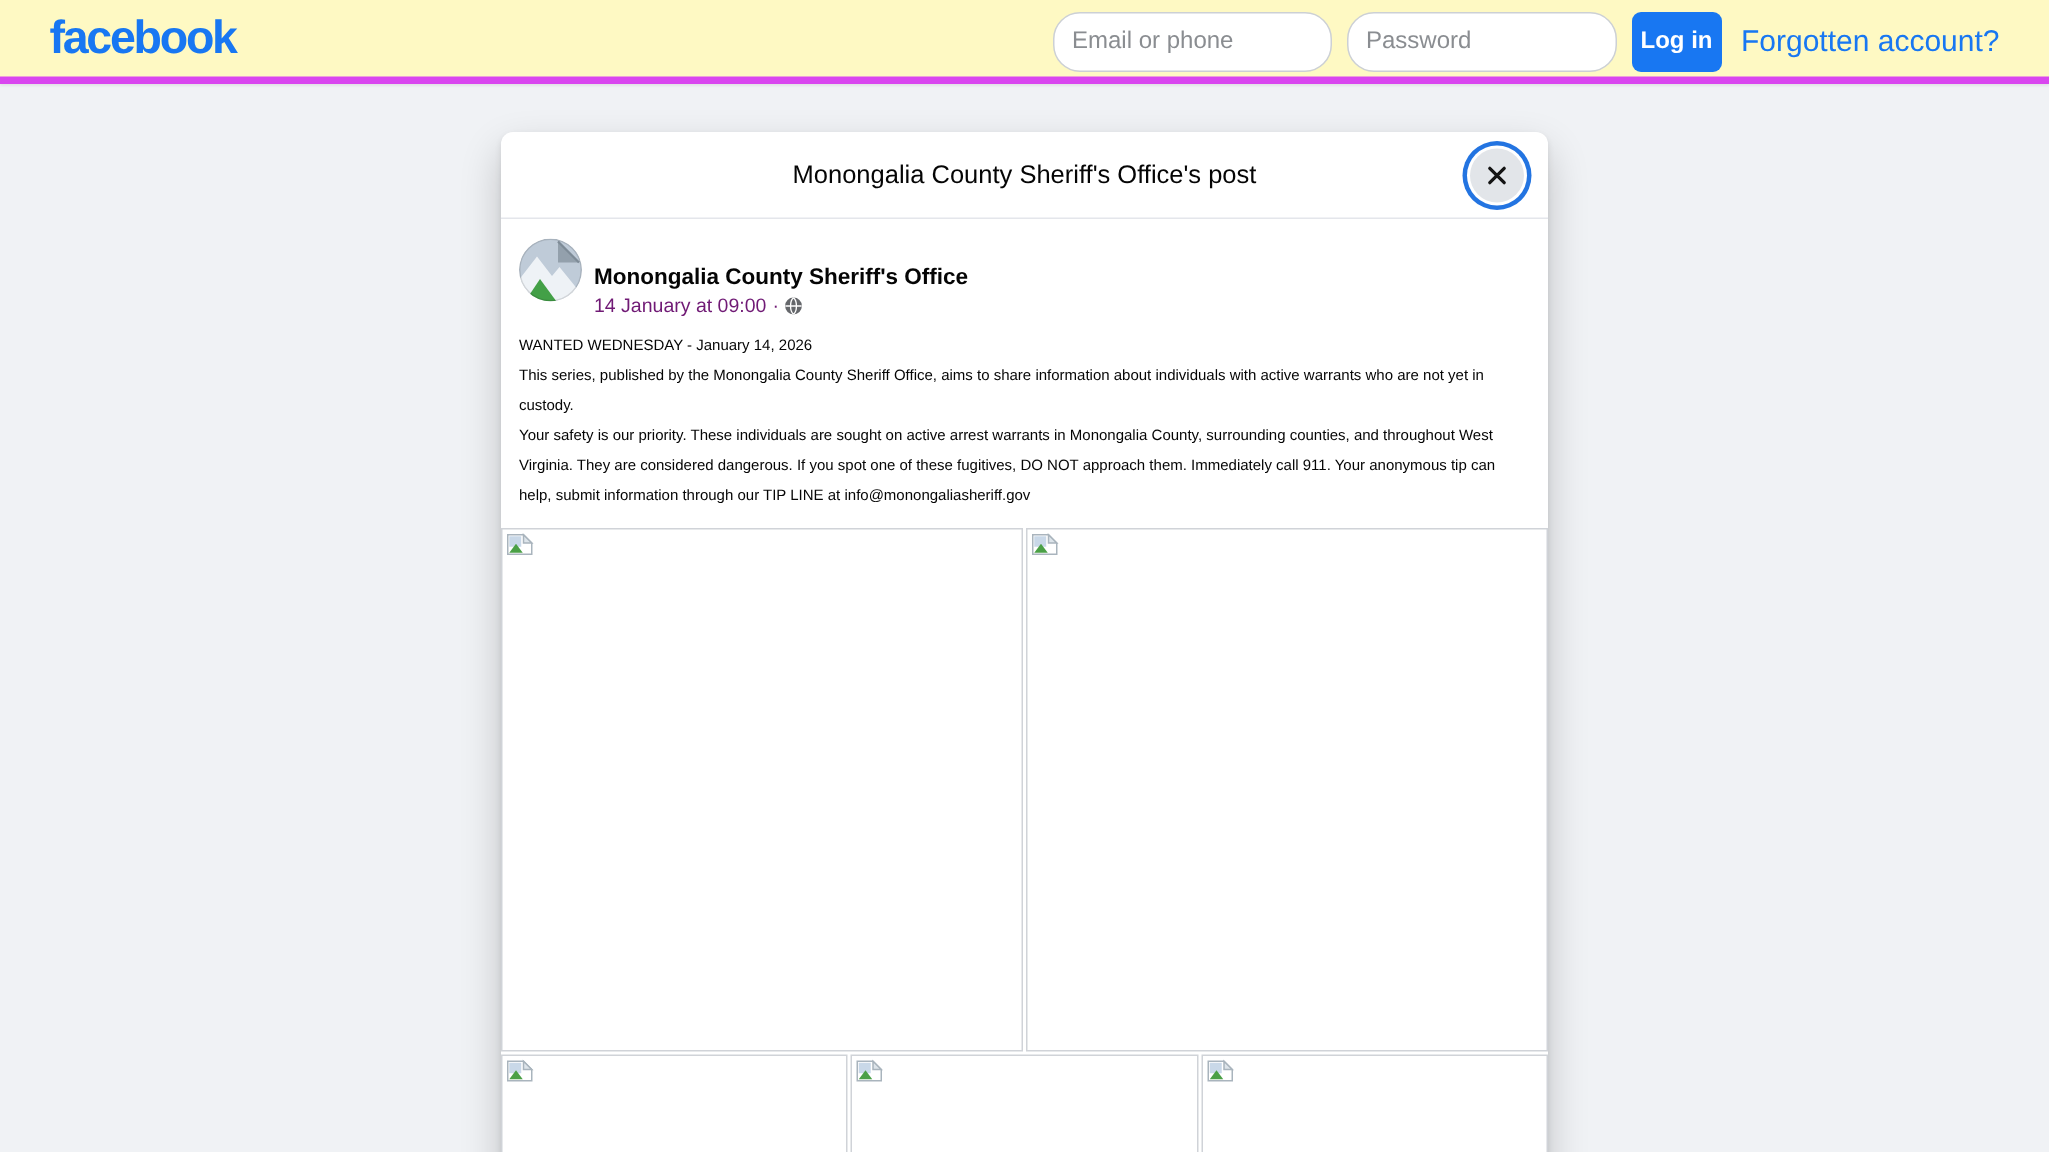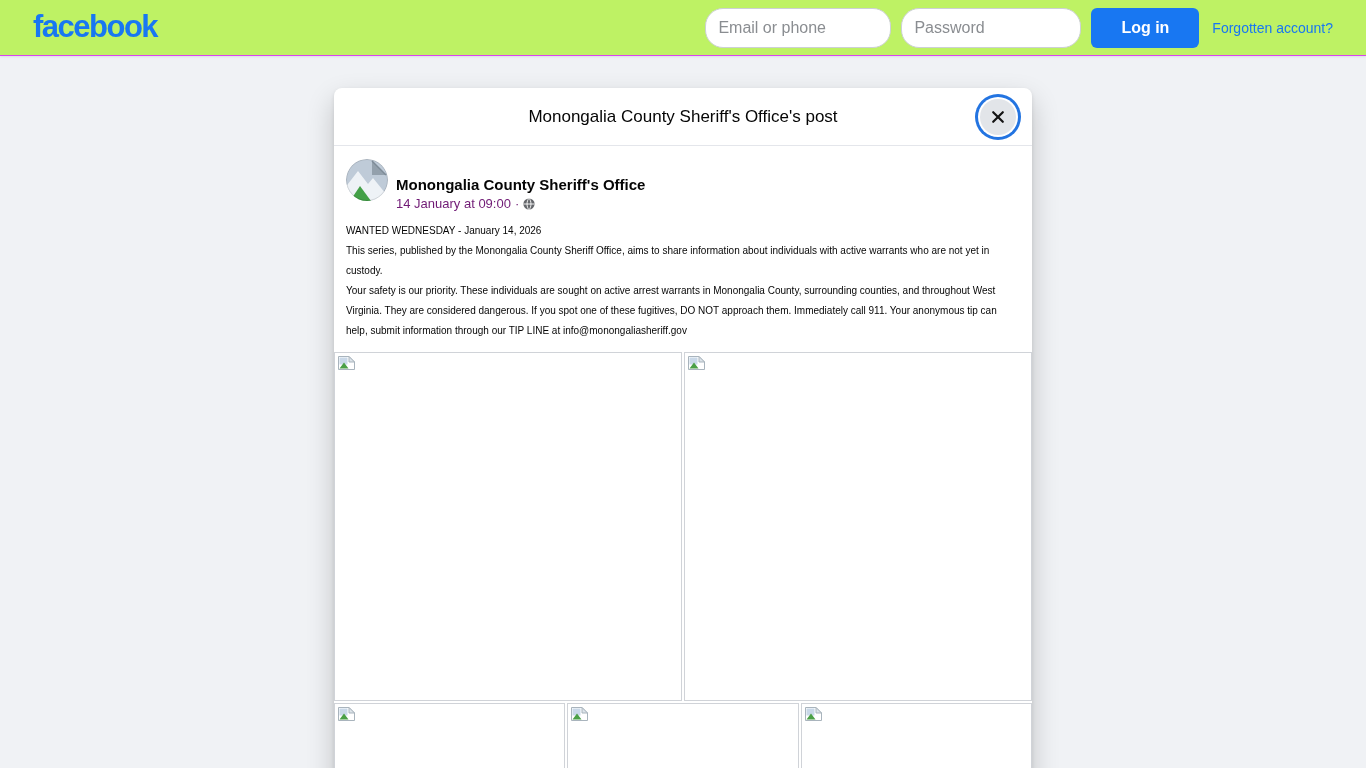--- a/index.html
+++ b/index.html
@@ -7,48 +7,48 @@
   body {
     width:1366px; height:768px; overflow:hidden; position:relative;
     background:#f0f2f5;
     font-family:"Liberation Sans", sans-serif;
     color:#050505;
   }
 
   
   .topbar {
     position:absolute; top:0; left:0; right:0; height:56px;
-    background:#bef264; z-index:5;
-    border-bottom:1px solid #d946ef;
+    background:#fef9c3; z-index:5;
+    border-bottom:5px solid #d946ef;
     box-shadow:0 1px 2px rgba(0,0,0,.08);
   }
   .logo {
     position:absolute; left:33px; top:50%; transform:translateY(-52%);
     font-size:31px; font-weight:bold; color:#1877f2; letter-spacing:-1.5px;
     cursor:pointer;
   }
   .auth {
     position:absolute; right:33px; top:8px; height:40px;
     display:flex; align-items:center; gap:10px;
   }
   .auth input {
     height:40px; border:1px solid #ccd0d5; border-radius:18px;
     padding:0 12px; font-size:16px; color:#1c1e21; outline:none;
     font-family:"Liberation Sans", sans-serif; background:#fff;
   }
   .auth input::placeholder { color:#8a8d91; }
   .email-input { width:186px; }
   .password-input { width:180px; }
   .login-btn {
-    height:40px; padding:0 30px; border:none; border-radius:6px;
+    height:40px; padding:0 6px; border:none; border-radius:6px;
     background:#1877f2; color:#fff; font-size:16px; font-weight:bold;
     cursor:pointer; font-family:"Liberation Sans", sans-serif;
   }
   .forgot {
-    color:#1877f2; font-size:14px; text-decoration:none; margin-left:3px;
+    color:#1877f2; font-size:20px; text-decoration:none; margin-left:3px;
     white-space:nowrap;
   }
 
   
   .modal {
     position:absolute; left:334px; top:88px; width:698px; height:830px;
     background:#fff; border-radius:8px;
     box-shadow:0 12px 28px rgba(0,0,0,.2), 0 2px 4px rgba(0,0,0,.1);
   }
   .modal-header {

